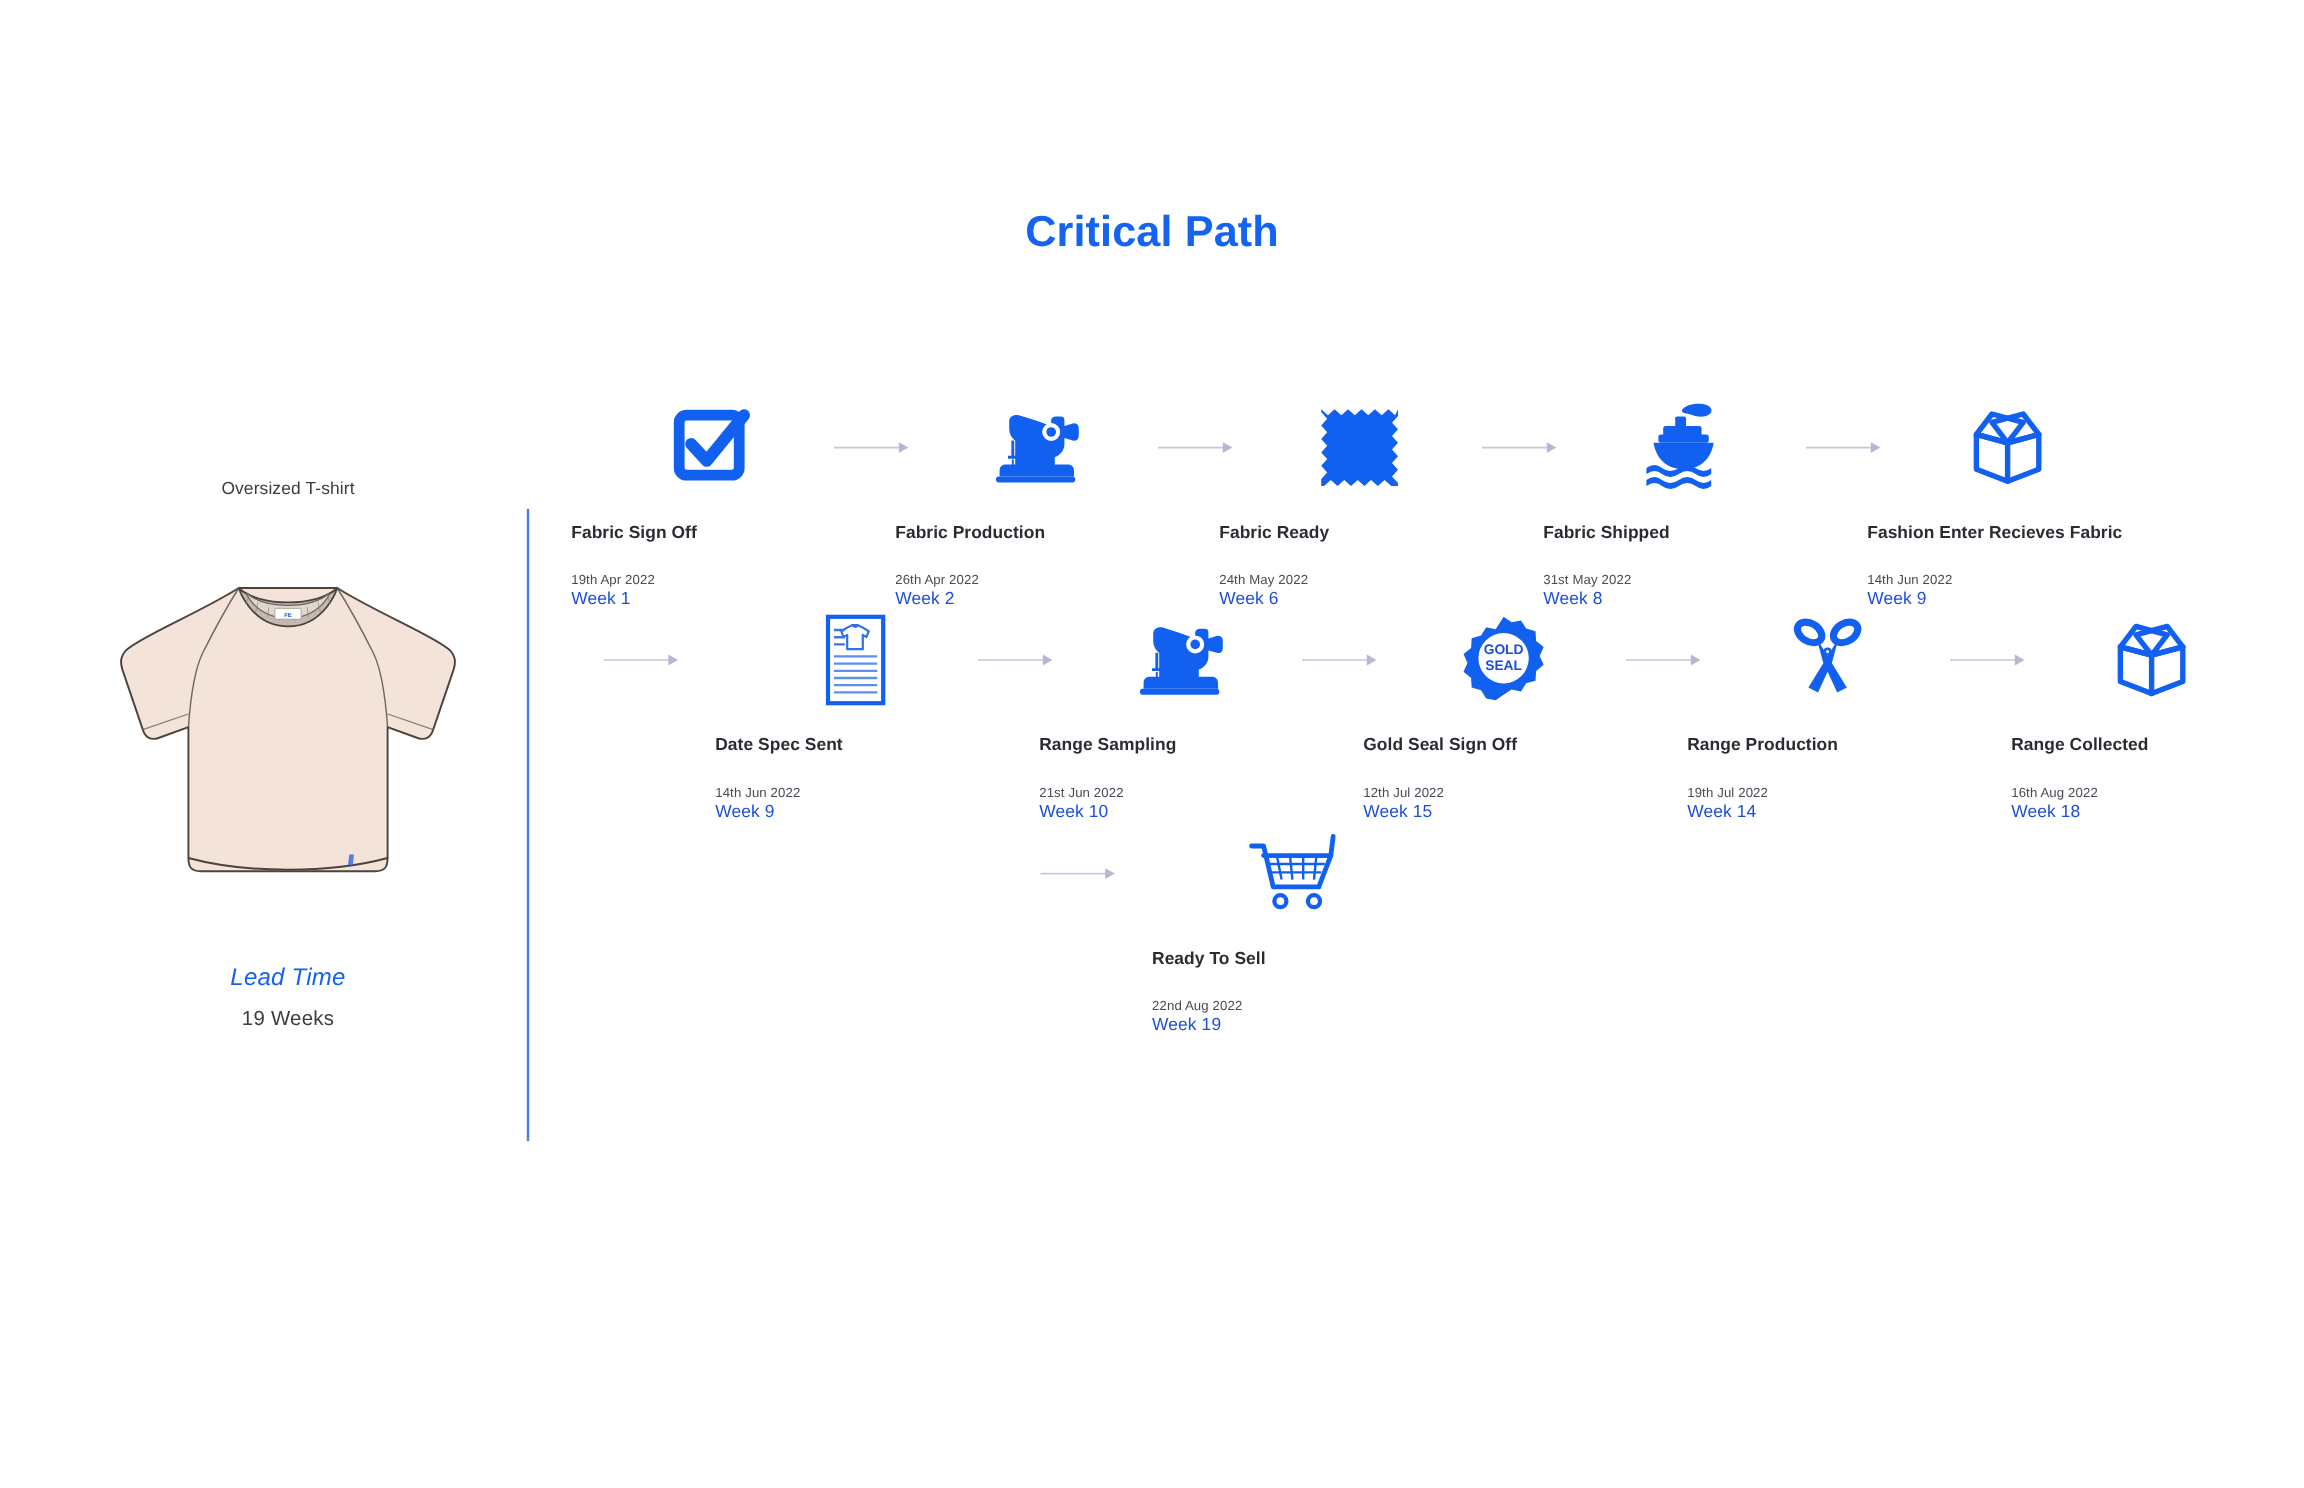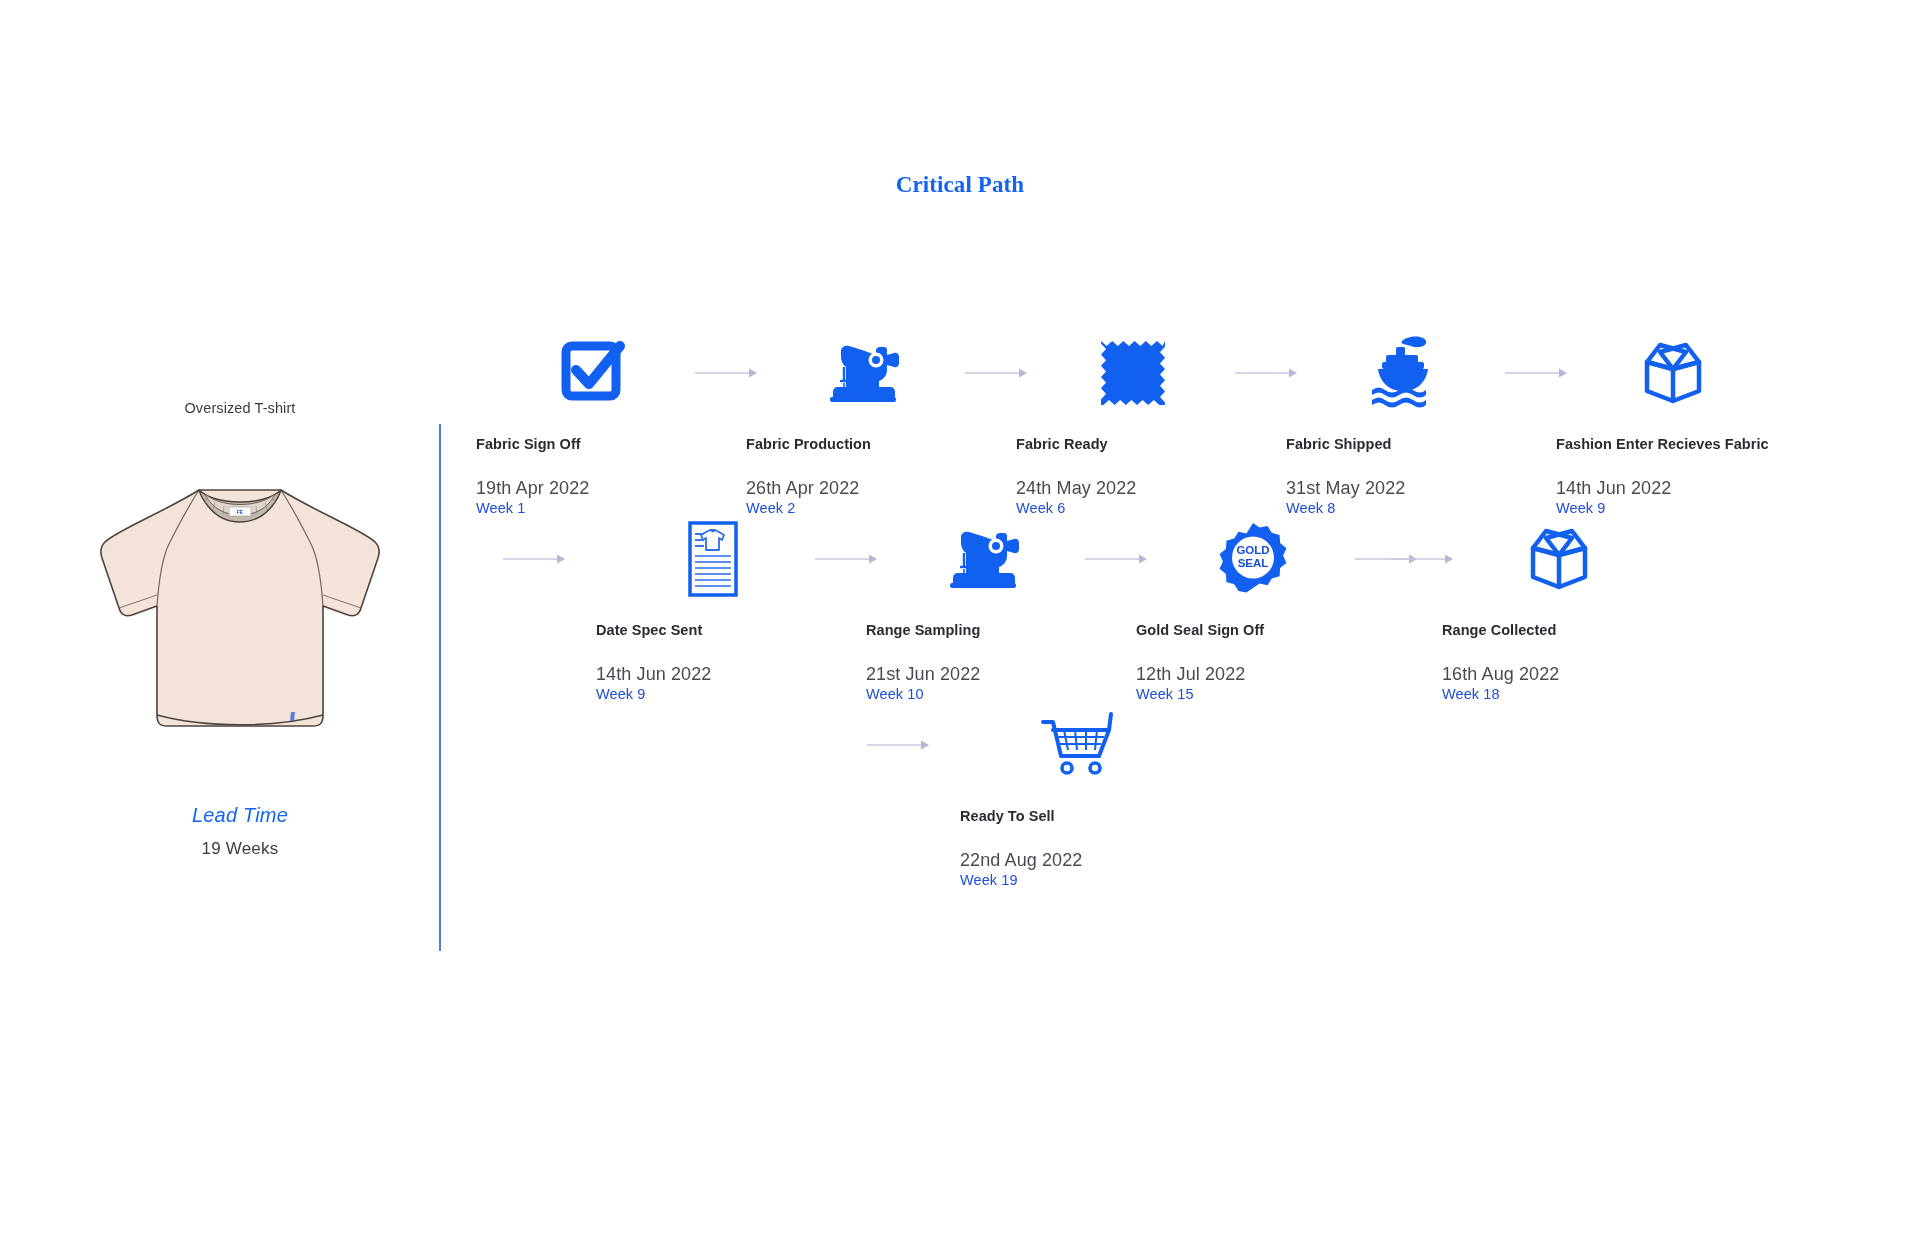--- a/index.html
+++ b/index.html
@@ -10,25 +10,24 @@
     font-family: "Liberation Sans", sans-serif;
     overflow: hidden;
   }
   #page { position: relative; width: 1920px; height: 1240px; background: #fff; }
 
   
   .page-title {
     position: absolute;
     top: 172px; left: 0; width: 1920px;
     text-align: center;
-    font-size: 23px;
+    font-size: 36px;
     font-weight: 700;
     letter-spacing: 0.1px;
     color: #1463f3;
-    font-family: Liberation Serif, serif;
   }
 
   
   .left-panel {
     position: absolute;
     left: 60px; top: 400px;
     width: 360px;
     text-align: center;
   }
   .garment-name {
@@ -92,21 +91,21 @@
   .node-label {
     margin-top: 20px;
     font-size: 14.5px;
     font-weight: 700;
     color: #2b2b33;
     letter-spacing: 0.05px;
     white-space: nowrap;
   }
   .node-date {
     margin-top: 26px;
-    font-size: 18px;
+    font-size: 11px;
     color: #4a4a55;
     line-height: 1.22;
     letter-spacing: 0.1px;
   }
   .node-week { font-size: 14.5px; color: #1d4ed8; letter-spacing: 0.1px; }
 
   .arrow {
     flex: 0 0 auto;
     width: 36px;
     height: 86px;
@@ -372,20 +371,39 @@
         <div class="node-week">Week 15</div>
       </div>
 
       <div class="arrow">
         <svg width="66" height="14" viewBox="0 0 66 14">
             <path d="M0 7 H56" stroke="#c9c6de" stroke-width="1.4"></path>
             <path d="M54 2.5 L62 7 L54 11.5 Z" fill="#b9b5d4"></path>
           </svg>
       </div>
 
+      <div class="node">
+        <div class="node-icon">
+          <svg width="78" height="78" viewBox="0 0 78 78">
+            <g stroke="#1160f0" fill="none" stroke-linecap="round" stroke-linejoin="round">
+
+              <ellipse cx="24" cy="16" rx="11" ry="7.5" transform="rotate(32 24 16)" stroke-width="6"></ellipse>
+              <ellipse cx="54" cy="16" rx="11" ry="7.5" transform="rotate(-32 54 16)" stroke-width="6"></ellipse>
+            </g>
+
+            <path d="M30 21 L55 62 L47 66 L35 40 Z" fill="#1160f0"></path>
+            <path d="M48 21 L23 62 L31 66 L43 40 Z" fill="#1160f0"></path>
+            <circle cx="39" cy="32" r="3.4" fill="#1160f0"></circle>
+            <circle cx="39" cy="32" r="1.3" fill="#ffffff"></circle>
+          </svg>
+        </div>
+        <div class="node-label">Range Production</div>
+        <div class="node-date">19th Jul 2022</div>
+        <div class="node-week">Week 14</div>
+      </div>
 
       <div class="arrow">
         <svg width="66" height="14" viewBox="0 0 66 14">
             <path d="M0 7 H56" stroke="#c9c6de" stroke-width="1.4"></path>
             <path d="M54 2.5 L62 7 L54 11.5 Z" fill="#b9b5d4"></path>
           </svg>
       </div>
 
       <div class="node">
         <div class="node-icon">

